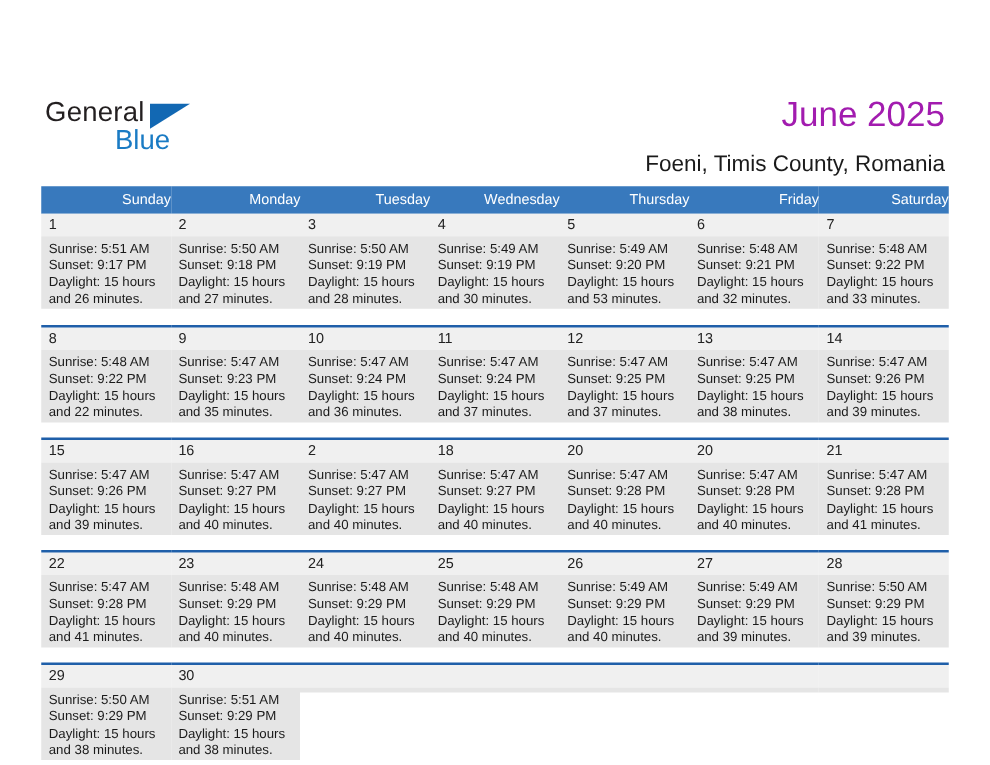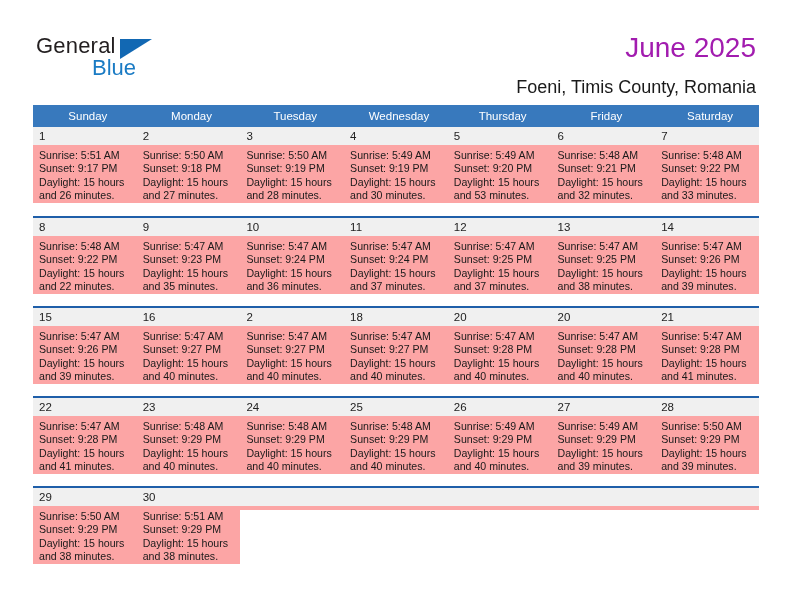--- a/index.html
+++ b/index.html
@@ -9,20 +9,21 @@
     height: 612px;
     background: #ffffff;
     font-family: "Liberation Sans", sans-serif;
   }
 
   .page {
     position: relative;
     width: 792px;
     height: 520px;
     background: #ffffff;
+    margin-top: 44px;
   }
 
   
   .header {
     position: absolute;
     left: 0; top: 0;
     width: 792px;
     height: 98px;
   }
 
@@ -86,21 +87,21 @@
     width: 726px;
     border-collapse: collapse;
     table-layout: fixed;
   }
 
   .calendar th {
     background: #3879bd;
     color: #ffffff;
     font-size: 11.5px;
     font-weight: normal;
-    text-align: center;
+    text-align: right;
     padding: 5px 0 5px 6px;
     height: 20px;
     border: none;
   }
 
   .weekrow > td {
     vertical-align: top;
     padding: 0;
     border-top: 2px solid #1f5fa9;
     border-bottom: none;
@@ -117,21 +118,21 @@
     color: #222222;
     padding: 3px 0 3px 6px;
     height: 18px;
     line-height: 13px;
   }
 
   .daynum.empty { color: transparent; }
 
   .cell-body {
     padding: 4px 8px 0 6px;
-    background: #fca5a5;
+    background: #e5e5e5;
   }
 
   .info-line {
     font-size: 10.6px;
     color: #1a1a1a;
     line-height: 13.4px;
     white-space: nowrap;
   }
 </style>
 </head>

